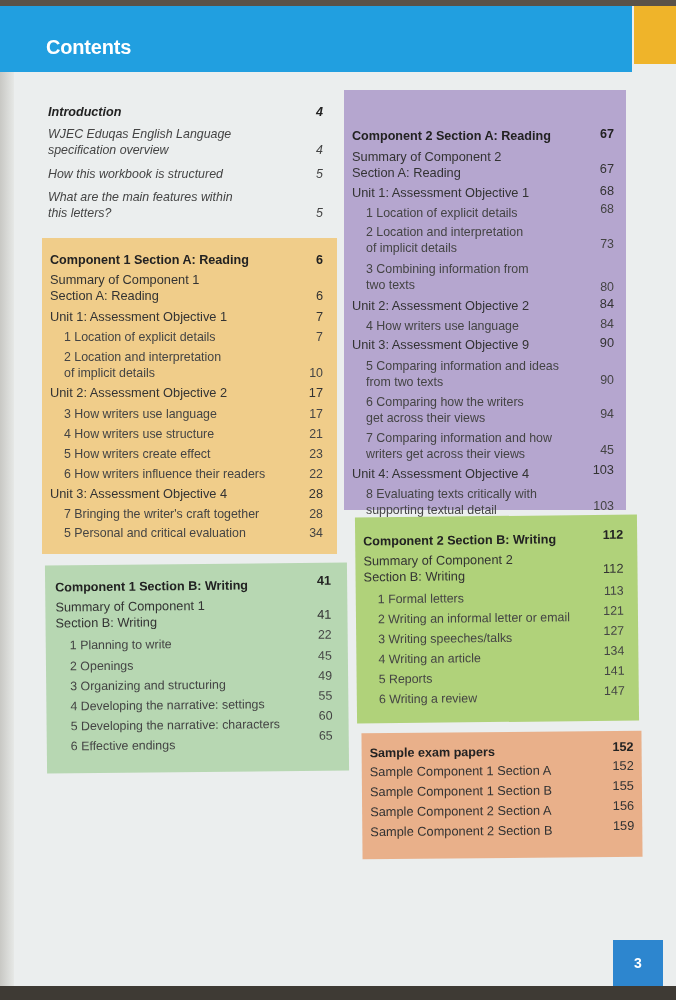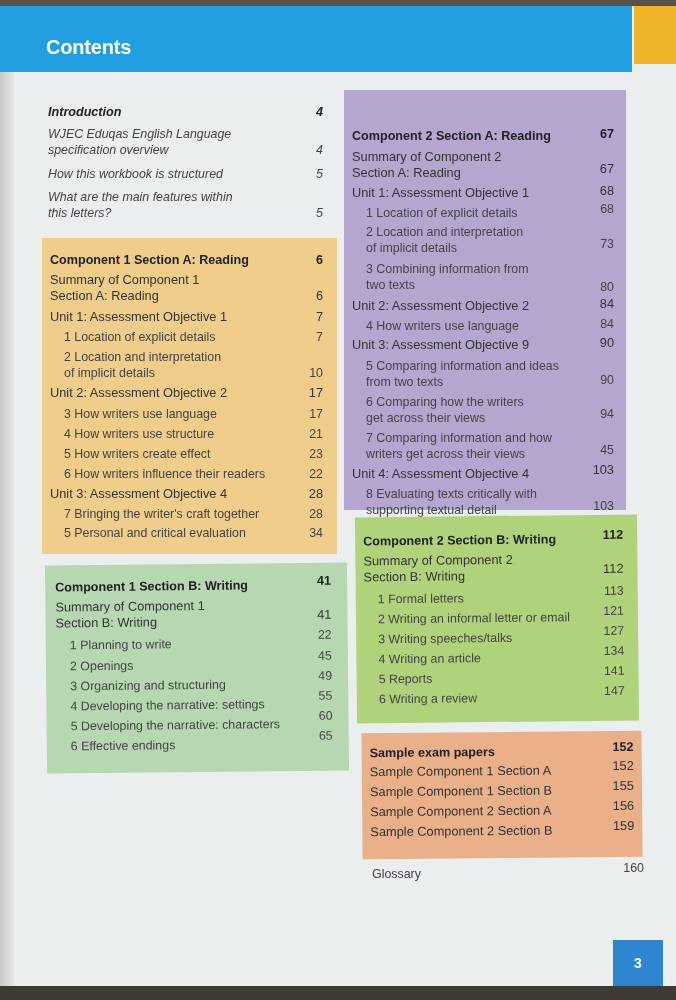--- a/index.html
+++ b/index.html
@@ -319,23 +319,17 @@
         <span class="label">Sample Component 2 Section A</span>
         <span class="page-num" style="top:-4px">156</span>
       </div>
       <div class="row unit" style="top:91px">
         <span class="label">Sample Component 2 Section B</span>
         <span class="page-num" style="top:-4px">159</span>
       </div>
     </div>
   </div>
 
-  <div class="block glossary">
-    <div class="row" style="top:10px">
-      <span class="label">Glossary</span>
-      <span class="page-num" style="top:-6px">160</span>
-    </div>
-  </div>
 
   <div class="page-badge" style="top:934px">3</div>
 </div>
 
 <div class="bottom-dark"></div>
 
 </body></html>

